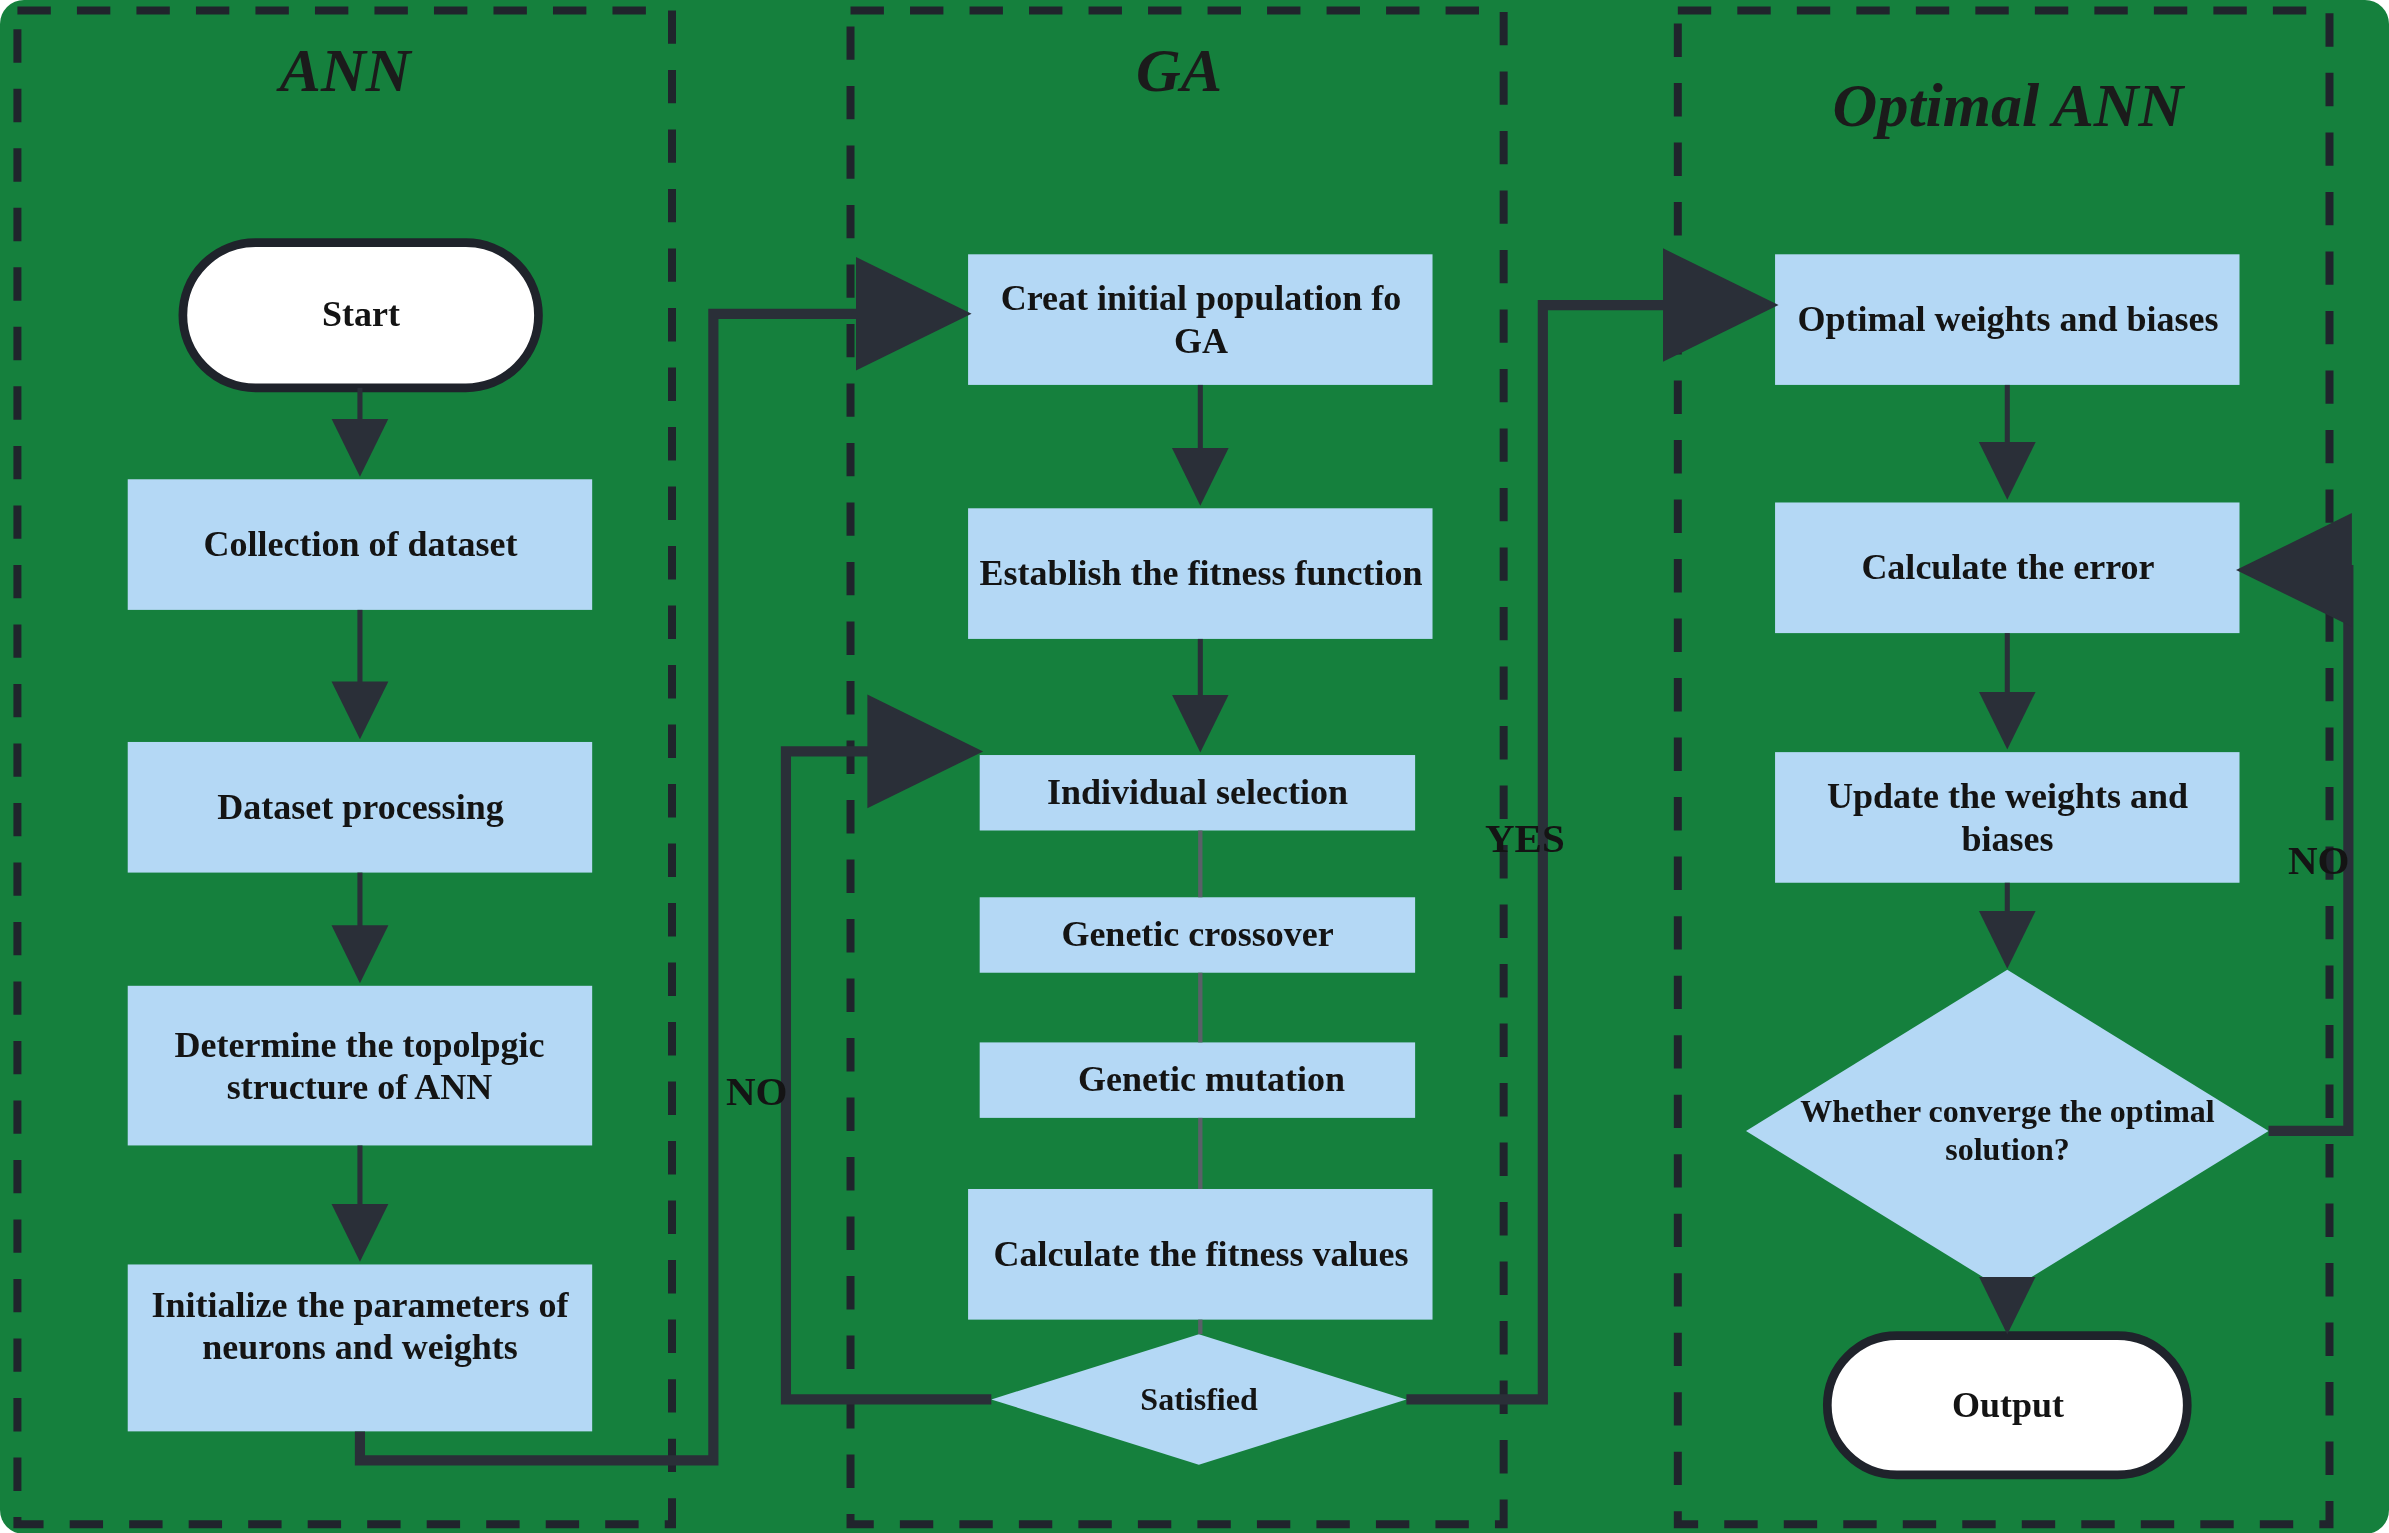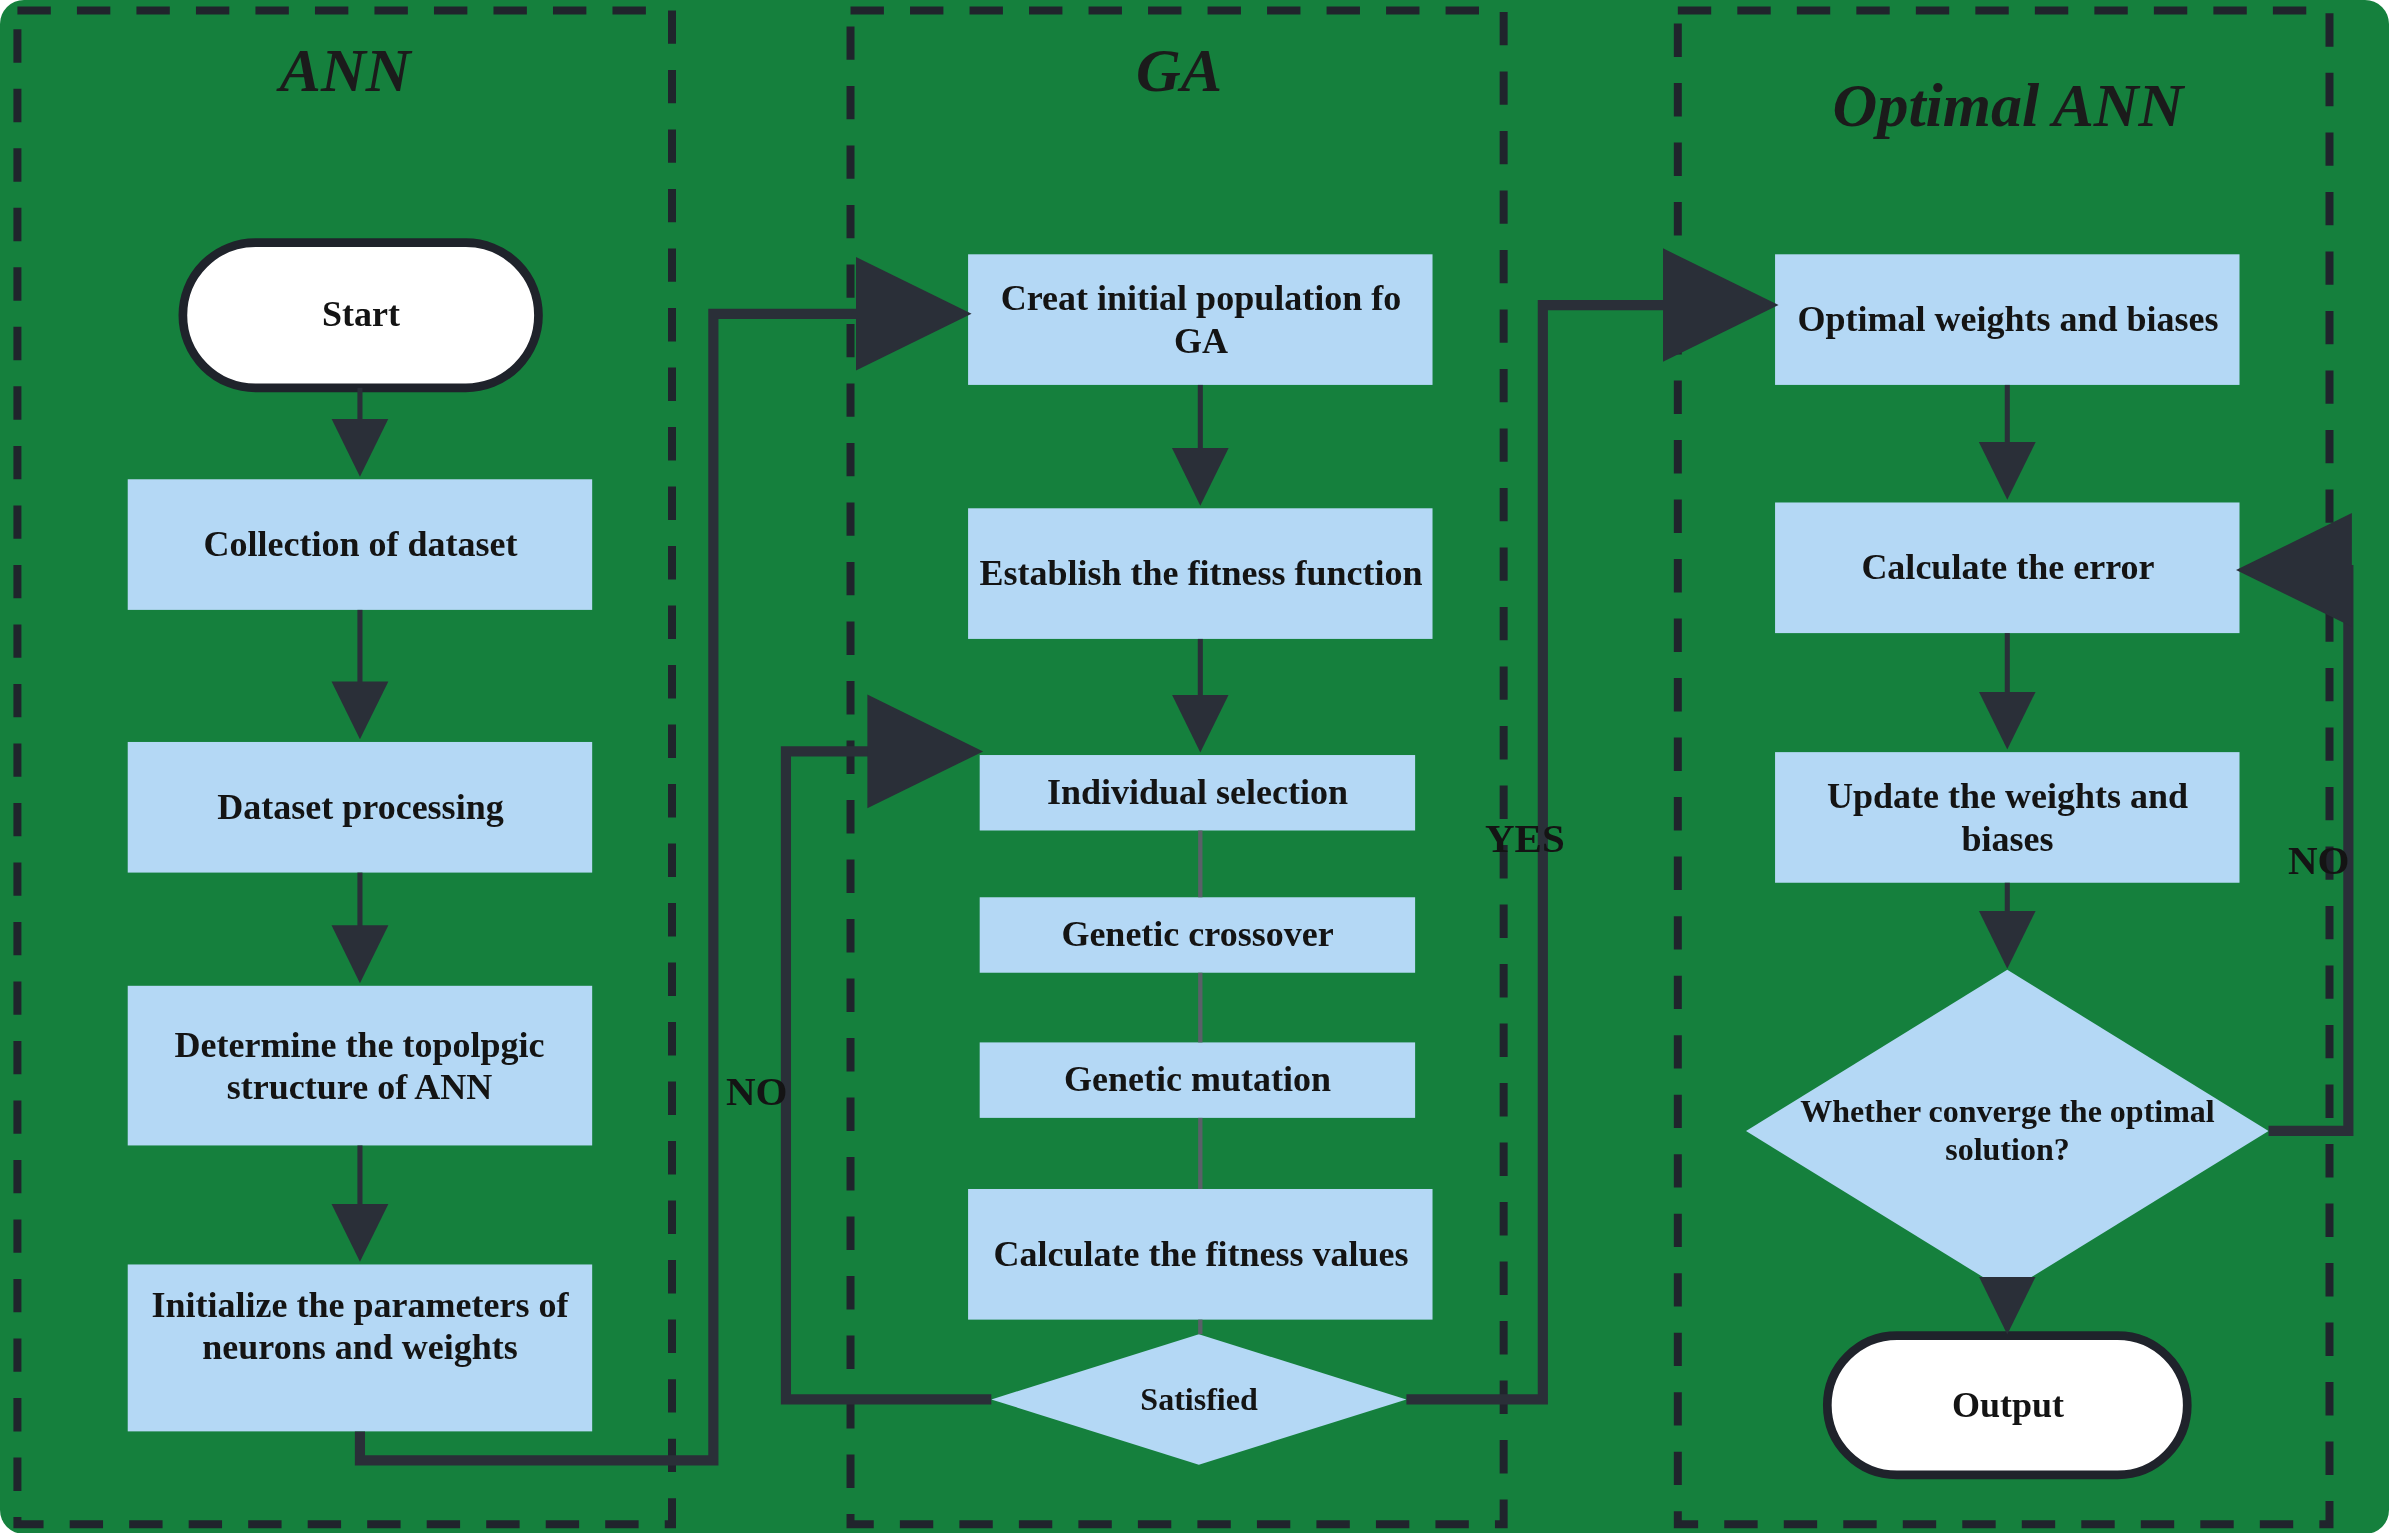--- a/index.html
+++ b/index.html
@@ -110,21 +110,21 @@
   <div class="node-label nl-term" style="left:183px;top:242px;width:356px;height:145px;">Start</div>
   <div class="node-label nl-box" style="left:128px;top:479px;width:465px;height:131px;">Collection of dataset</div>
   <div class="node-label nl-box" style="left:128px;top:742px;width:465px;height:131px;">Dataset processing</div>
   <div class="node-label nl-box" style="left:142px;top:986px;width:435px;height:160px;">Determine the topolpgic structure of ANN</div>
   <div class="node-label nl-box" style="left:135px;top:1264px;width:450px;height:124px;">Initialize the parameters of neurons and weights</div>
 
   <div class="node-label nl-box" style="left:976px;top:254px;width:450px;height:131px;">Creat initial population fo GA</div>
   <div class="node-label nl-box" style="left:976px;top:508px;width:450px;height:131px;">Establish the fitness function</div>
   <div class="node-label nl-box" style="left:980px;top:755px;width:435px;height:75px;">Individual selection</div>
   <div class="node-label nl-box" style="left:980px;top:897px;width:435px;height:75px;text-align:center;">Genetic crossover</div>
-  <div class="node-label nl-box" style="left:980px;top:1042px;width:435px;height:75px;">Genetic mutation</div>
+  <div class="node-label nl-box" style="left:980px;top:1042px;width:435px;height:75px;padding-left:14px;">Genetic mutation</div>
   <div class="node-label nl-box" style="left:976px;top:1189px;width:450px;height:131px;">Calculate the fitness values</div>
   <div class="node-label nl-diamond" style="left:1054px;top:1363px;width:290px;height:73px;">Satisfied</div>
 
   <div class="node-label nl-box" style="left:1783px;top:254px;width:450px;height:131px;">Optimal weights and biases</div>
   <div class="node-label nl-box" style="left:1783px;top:502px;width:450px;height:131px;">Calculate the error</div>
   <div class="node-label nl-box" style="left:1790px;top:752px;width:435px;height:131px;">Update the weights and biases</div>
   <div class="node-label nl-diamond" style="left:1775px;top:1055px;width:465px;height:151px;">Whether converge the optimal solution?</div>
   <div class="node-label nl-term" style="left:1828px;top:1336px;width:360px;height:139px;">Output</div>
 
   <div class="edge-label" style="left:726px;top:1067px;">NO</div>

